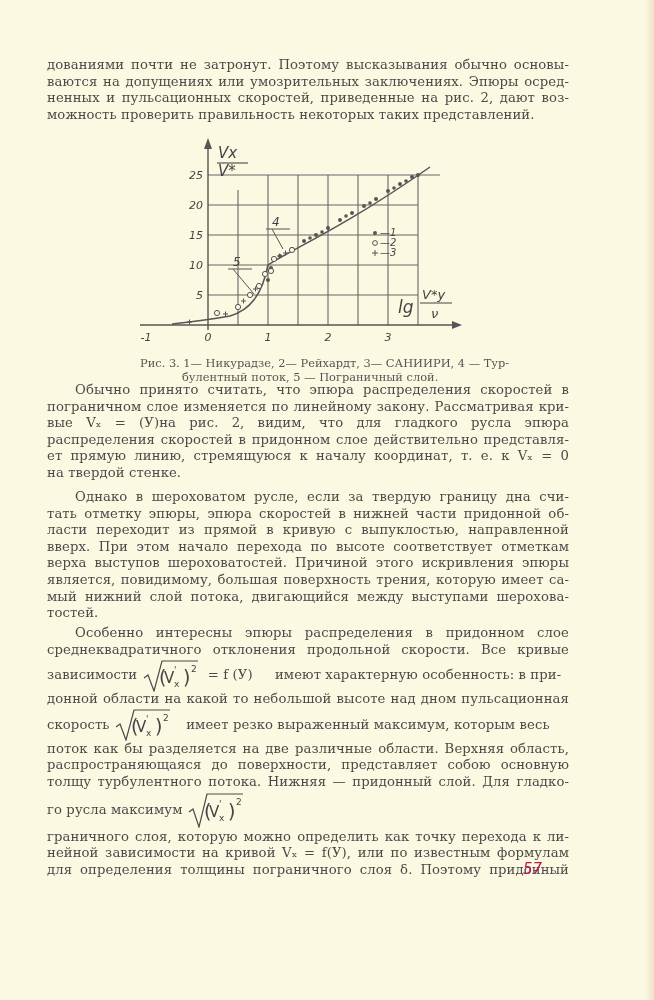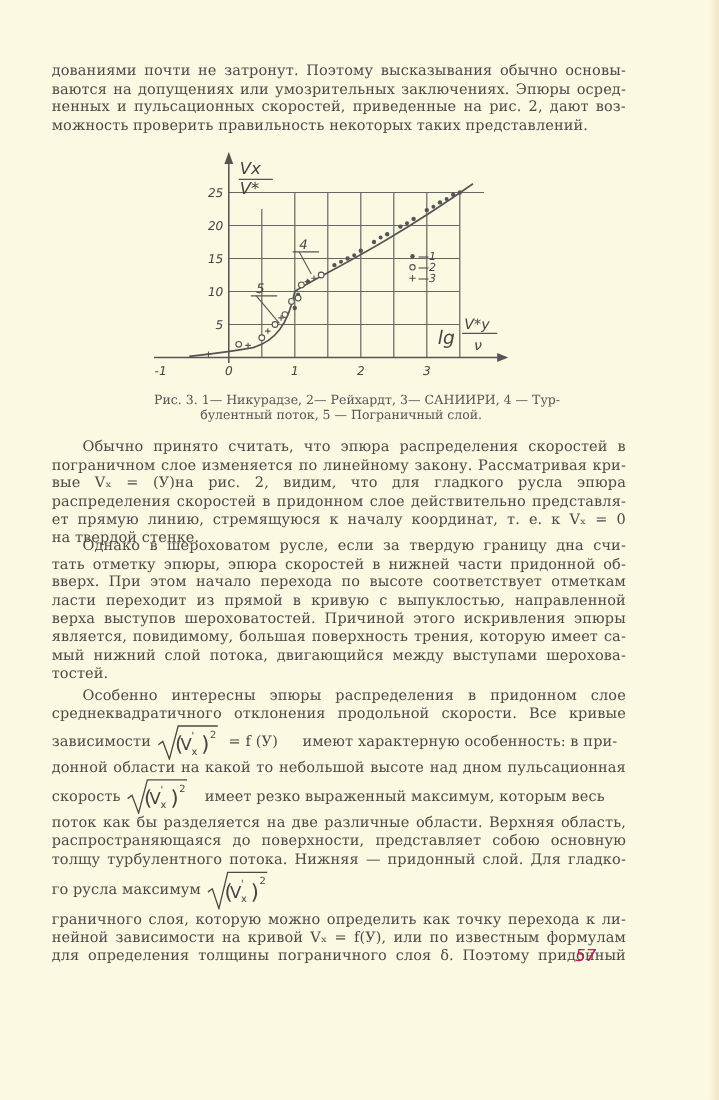--- a/index.html
+++ b/index.html
@@ -168,34 +168,34 @@
     <path d="M372,253 h6 M375,250 v6" stroke="#555" stroke-width="1"></path>
     <text x="380" y="256">—3</text>
   </g>
 </svg>
 
 <div class="caption">
   <span>Рис. 3. 1— Никурадзе, 2— Рейхардт, 3— САНИИРИ, 4 — Тур-</span>
   <span class="l2">булентный поток, 5 — Пограничный слой.</span>
 </div>
 
-<div class="para" style="top:399px;">
+<div class="para" style="top:382px;">
   <span class="line" style="padding-left:28px; width:494px;">Обычно принято считать, что эпюра распределения скоростей  в</span>
   <span class="line">пограничном слое изменяется по линейному закону. Рассматривая кри-</span>
   <span class="line">вые Vₓ = (У)на  рис. 2,  видим,  что  для  гладкого  русла  эпюра</span>
   <span class="line">распределения скоростей в придонном слое действительно представля-</span>
   <span class="line">ет прямую линию, стремящуюся к началу координат, т. е. к Vₓ = 0</span>
   <span class="line last">на твердой стенке.</span>
 </div>
 
 <div class="para" style="top:489px;">
   <span class="line" style="padding-left:28px; width:494px;">Однако в шероховатом русле, если за твердую границу дна счи-</span>
   <span class="line">тать отметку эпюры, эпюра скоростей в нижней части придонной об-</span>
+  <span class="line">ласти переходит из прямой в кривую с выпуклостью,  направленной</span>
   <span class="line">вверх. При этом начало перехода по высоте соответствует  отметкам</span>
-  <span class="line">ласти переходит из прямой в кривую с выпуклостью,  направленной</span>
   <span class="line">верха выступов  шероховатостей. Причиной этого искривления эпюры</span>
   <span class="line">является, повидимому, большая поверхность трения, которую имеет са-</span>
   <span class="line">мый нижний слой потока, двигающийся между выступами шерохова-</span>
   <span class="line last">тостей.</span>
 </div>
 
 <div class="para" style="top:612px;">
   <span class="line" style="padding-left:28px; width:494px;margin-top:13px;">Особенно интересны эпюры  распределения  в придонном  слое</span>
   <span class="line">среднеквадратичного отклонения продольной скорости.  Все  кривые</span>
 

